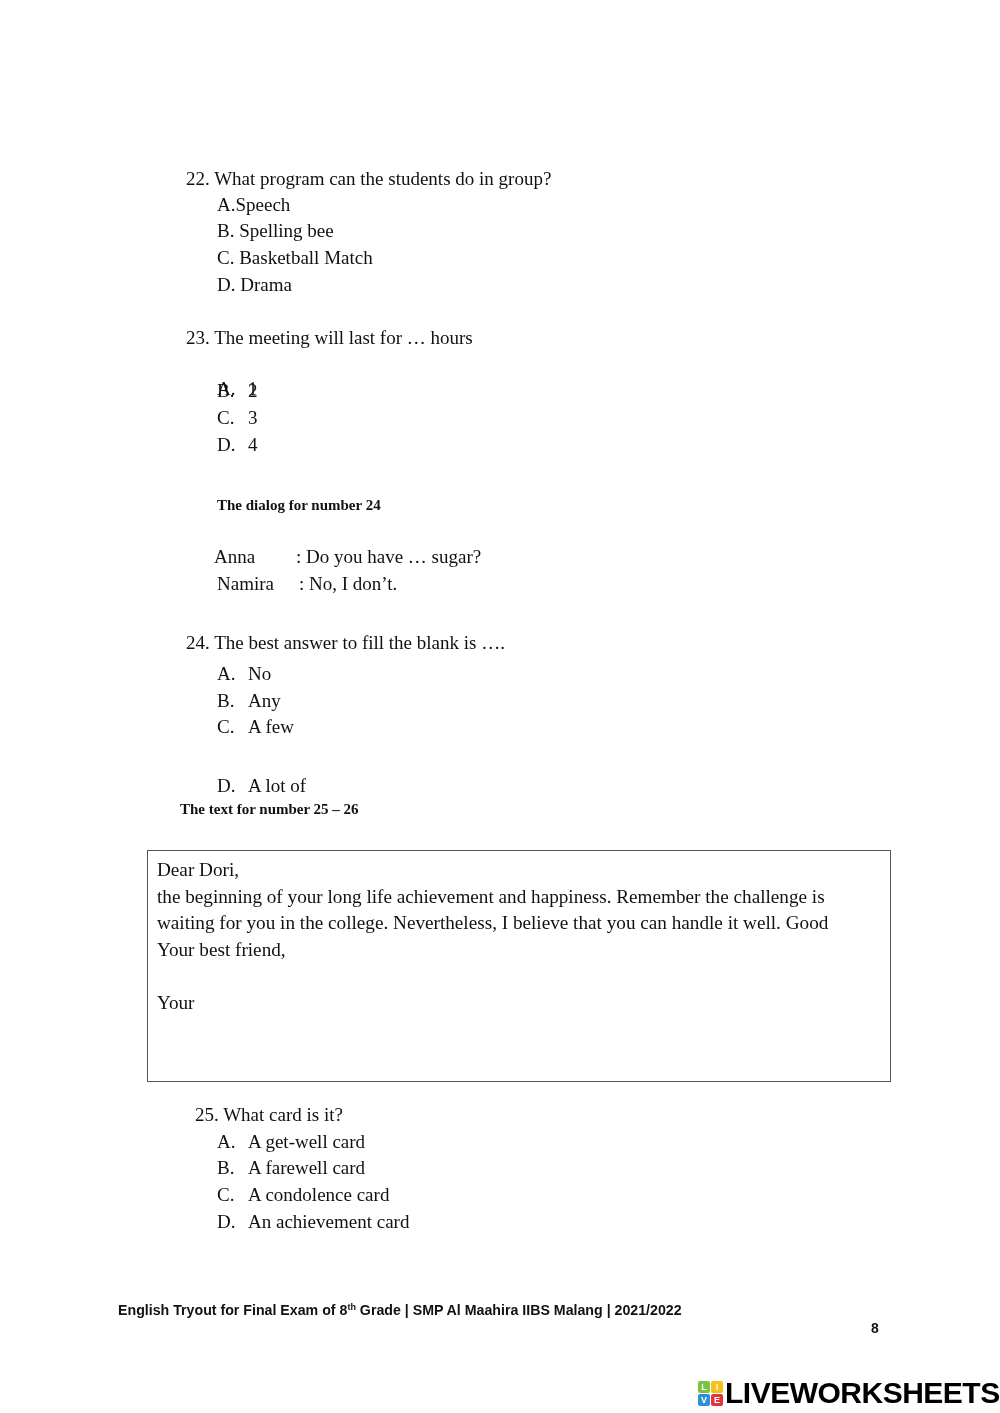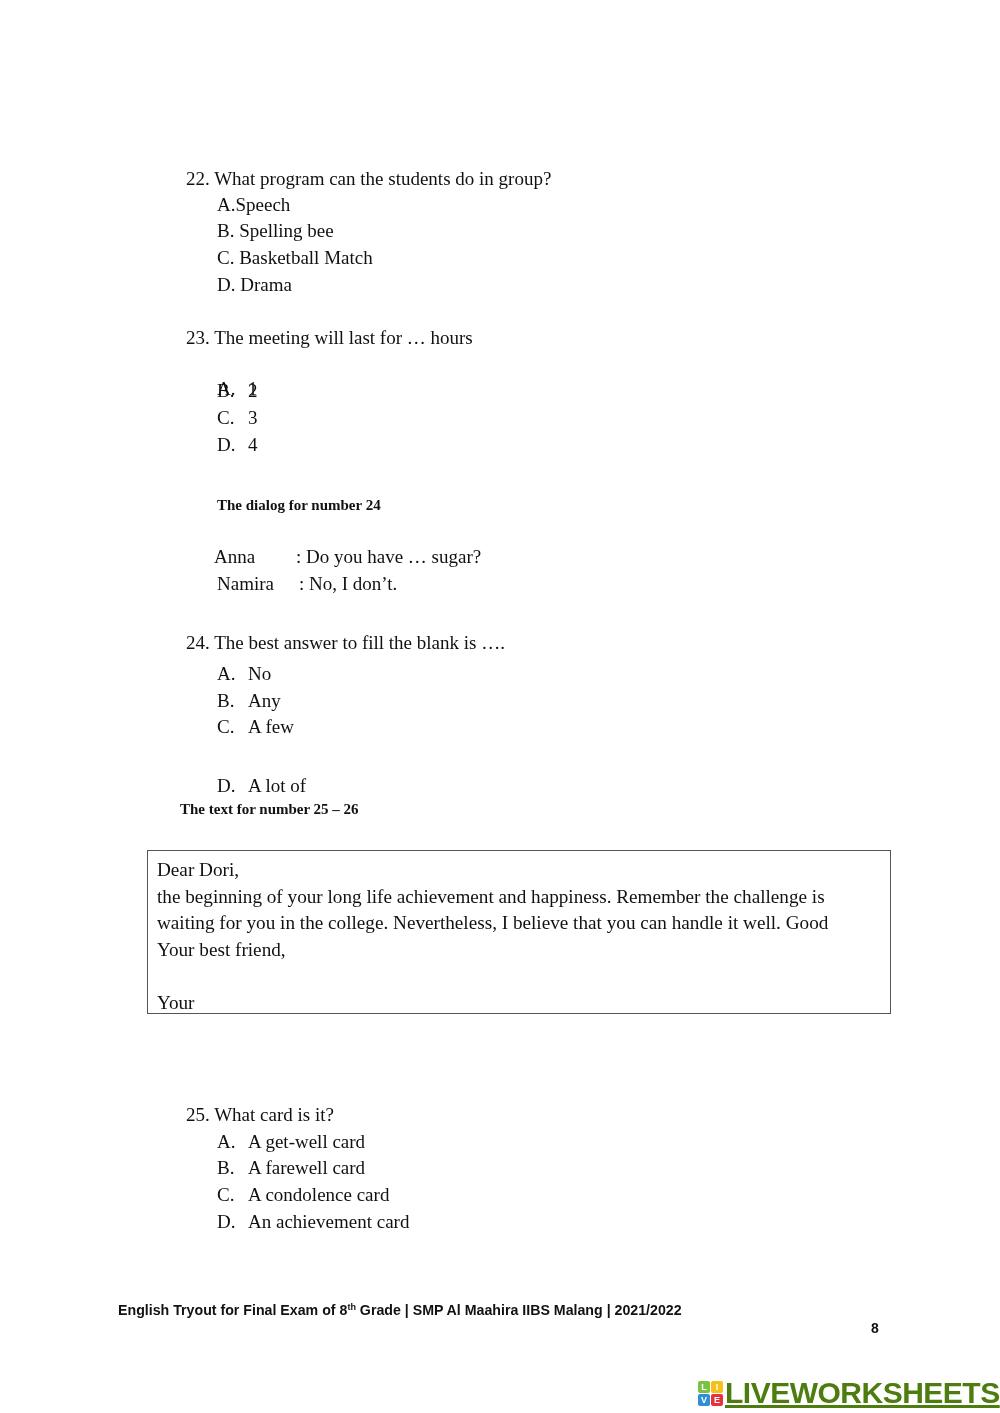--- a/index.html
+++ b/index.html
@@ -14,21 +14,21 @@
     .q-text { font-size: 19px; line-height: 26px; }
     .opt { font-size: 19px; line-height: 26px; }
     .opt .letter { display: inline-block; }
     .heading-bold { font-weight: bold; font-size: 15px; line-height: 26px; }
     .dialog-row { font-size: 19px; line-height: 26px; }
     .dialog-row .speaker { display: inline-block; width: 82px; }
 
     .letter-box {
       position: absolute;
       left: 147px; top: 850px;
-      width: 744px; height: 164px;
+      width: 744px; height: 232px;
       border: 1.5px solid #555555;
       padding: 6px 10px 0 9px;
       font-size: 19.2px;
       line-height: 26.5px;
     }
     .letter-box .line { white-space: nowrap; }
     .letter-box .blank { height: 26.5px; }
 
     .footer-text {
       position: absolute;
@@ -67,22 +67,21 @@
       color: #fff;
       display: flex; align-items: center; justify-content: center;
       border-radius: 2px;
     }
     .lw-word {
       font-family: "Liberation Sans", "DejaVu Sans", sans-serif;
       font-weight: bold;
       font-size: 30px;
       letter-spacing: -0.5px;
       line-height: 28px;
-      color: #4d7c0f;
-      text-decoration: underline;
+      color: #000000;
     }
   </style>
 </head>
 <body>
 
 <div class="abs q-text" style="left:186px; top:166px;">
   <span>22.</span>
   <span>What program can the students do in group?</span>
 </div>
 <div class="abs opt" style="left:217px; top:192px;">
@@ -144,21 +143,21 @@
 
 <div class="letter-box">
   <div class="line">Dear Dori,</div>
   <div class="line">the beginning of your long life achievement and happiness. Remember the challenge is</div>
   <div class="line">waiting for you in the college. Nevertheless, I believe that you can handle it well. Good</div>
   <div class="line">Your best friend,</div>
   <div class="blank"></div>
   <div class="line">Your</div>
 </div>
 
-<div class="abs q-text" style="left:186px; top:1102px;">
+<div class="abs q-text" style="left:195px; top:1102px;">
   <span>25.</span>
   <span>What card is it?</span>
 </div>
 <div class="abs opt" style="left:217px; top:1129px;">
   <span class="letter" style="width:31px">A.</span><span>A get-well card</span>
 </div>
 <div class="abs opt" style="left:217px; top:1155px;">
   <span class="letter" style="width:31px">B.</span><span>A farewell card</span>
 </div>
 <div class="abs opt" style="left:217px; top:1182px;">

